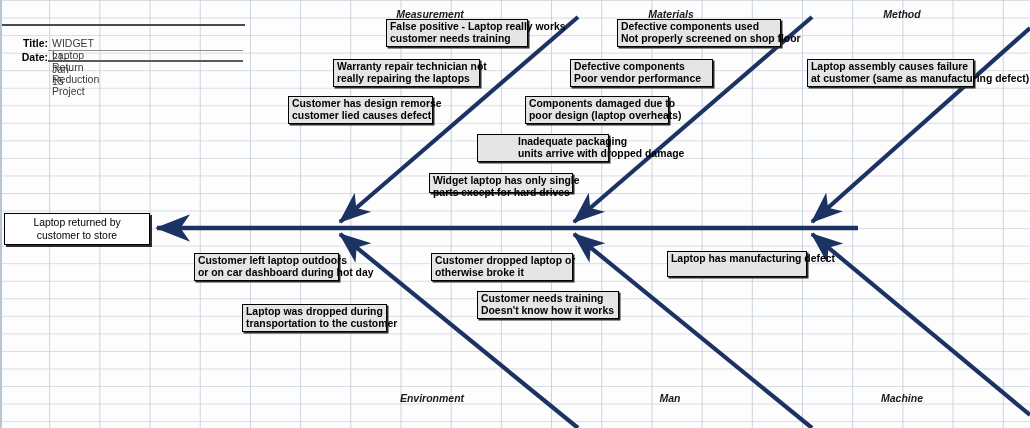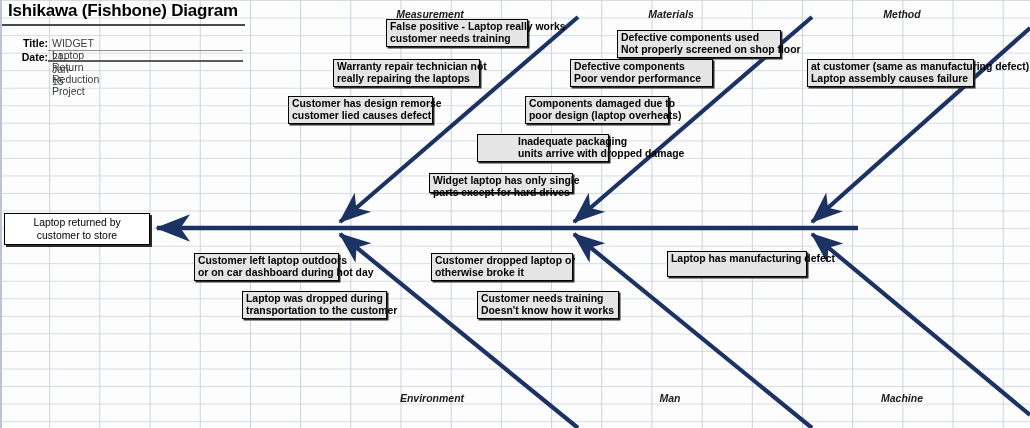--- a/index.html
+++ b/index.html
@@ -120,21 +120,20 @@
   #bones { position: absolute; left: 0; top: 0; }
 </style>
 </head>
 <body>
 
 <div id="canvas">
 
   <div id="grid"></div>
   <div id="grid-left-edge"></div>
 
-  <div class="title-block" id="main-title">Ishikawa (Fishbone) Diagram</div>
   <div id="title-rule"></div>
 
   <div class="field-row" style="top:37px;left:0;">
     <span class="field-label" style="left:0;top:0;">Title:</span>
     <span class="field-value" style="left:52px;top:0;">WIDGET Laptop Return Reduction Project</span>
   </div>
   <div class="field-underline" style="left:48px;top:50px;width:195px;"></div>
 
   <div class="field-row" style="top:51px;left:0;">
     <span class="field-label" style="left:0;top:0;">Date:</span>
@@ -181,45 +180,45 @@
         <div>really repairing the laptops</div>
       </div>
       <div class="cause-box" style="left: 288px; top: 96px; width: 145px; height: 28px;">
         <div>Customer has design remorse</div>
         <div>customer lied causes defect</div>
       </div>
       <div class="cause-box" style="left: 429px; top: 173px; width: 144px; height: 20px;">
         <div>Widget laptop has only single</div>
         <div>parts except for hard drives</div>
       </div>
-      <div class="cause-box" style="left: 617px; top: 19px; width: 164px; height: 28px; margin-top: 11px;">
+      <div class="cause-box" style="left: 617px; top: 19px; width: 164px; height: 28px;">
         <div>Defective components used</div>
         <div>Not properly screened on shop floor</div>
       </div>
       <div class="cause-box" style="left: 570px; top: 59px; width: 143px; height: 28px;">
         <div>Defective components</div>
         <div>Poor vendor performance</div>
       </div>
       <div class="cause-box" style="left: 525px; top: 96px; width: 144px; height: 28px;">
         <div>Components damaged due to</div>
         <div>poor design (laptop overheats)</div>
       </div>
       <div class="cause-box" style="left: 477px; top: 134px; width: 132px; height: 28px; padding-left: 40px;">
         <div>Inadequate packaging</div>
         <div>units arrive with dropped damage</div>
       </div>
       <div class="cause-box" style="left: 807px; top: 59px; width: 167px; height: 28px;">
+        <div>Laptop assembly causes failure</div>
         <div>at customer (same as manufacturing defect)</div>
-        <div>Laptop assembly causes failure</div>
       </div>
       <div class="cause-box" style="left: 194px; top: 253px; width: 145px; height: 28px;">
         <div>Customer left laptop outdoors</div>
         <div>or on car dashboard during hot day</div>
       </div>
-      <div class="cause-box" style="left: 242px; top: 291px; width: 145px; height: 28px;">
+      <div class="cause-box" style="left: 242px; top: 304px; width: 145px; height: 28px;">
         <div>Laptop was dropped during</div>
         <div>transportation to the customer</div>
       </div>
       <div class="cause-box" style="left: 431px; top: 253px; width: 142px; height: 28px;">
         <div>Customer dropped laptop or</div>
         <div>otherwise broke it</div>
       </div>
       <div class="cause-box" style="left: 477px; top: 291px; width: 142px; height: 28px;">
         <div>Customer needs training</div>
         <div>Doesn't know how it works</div>

